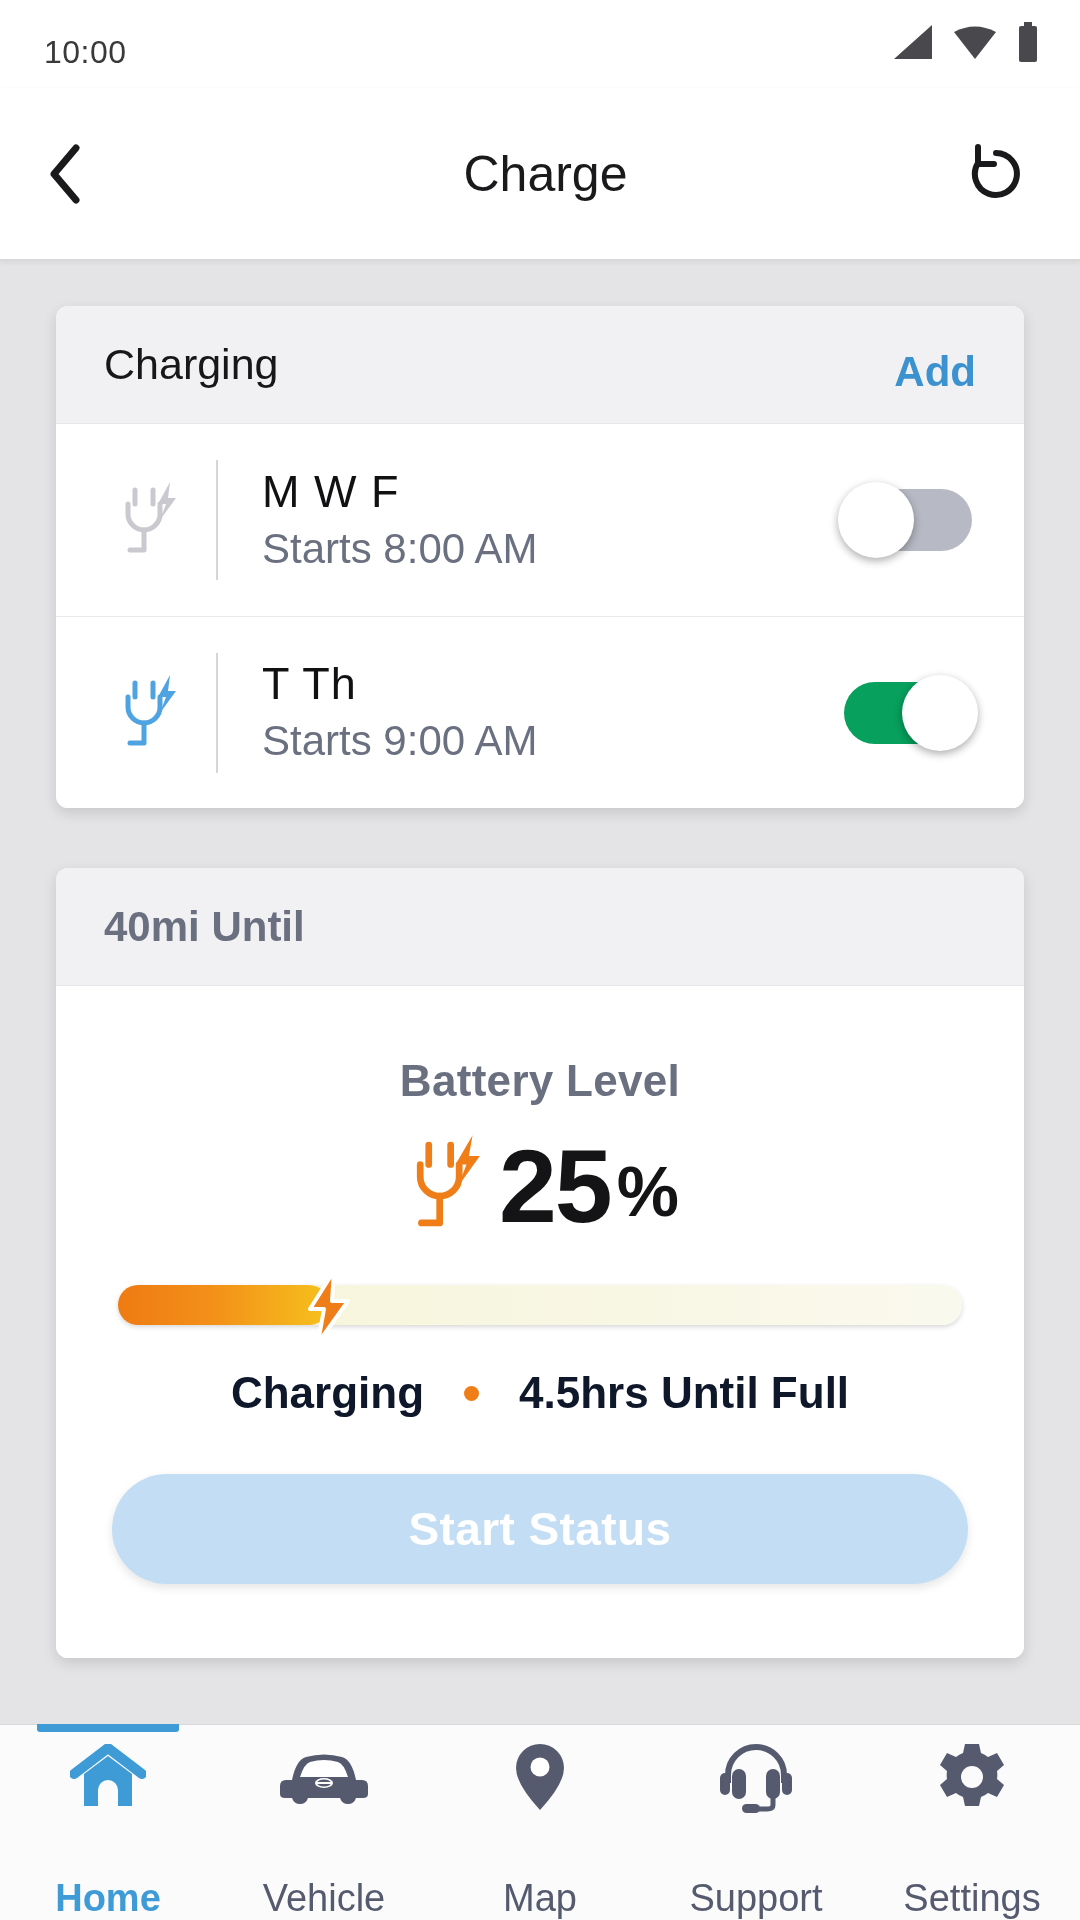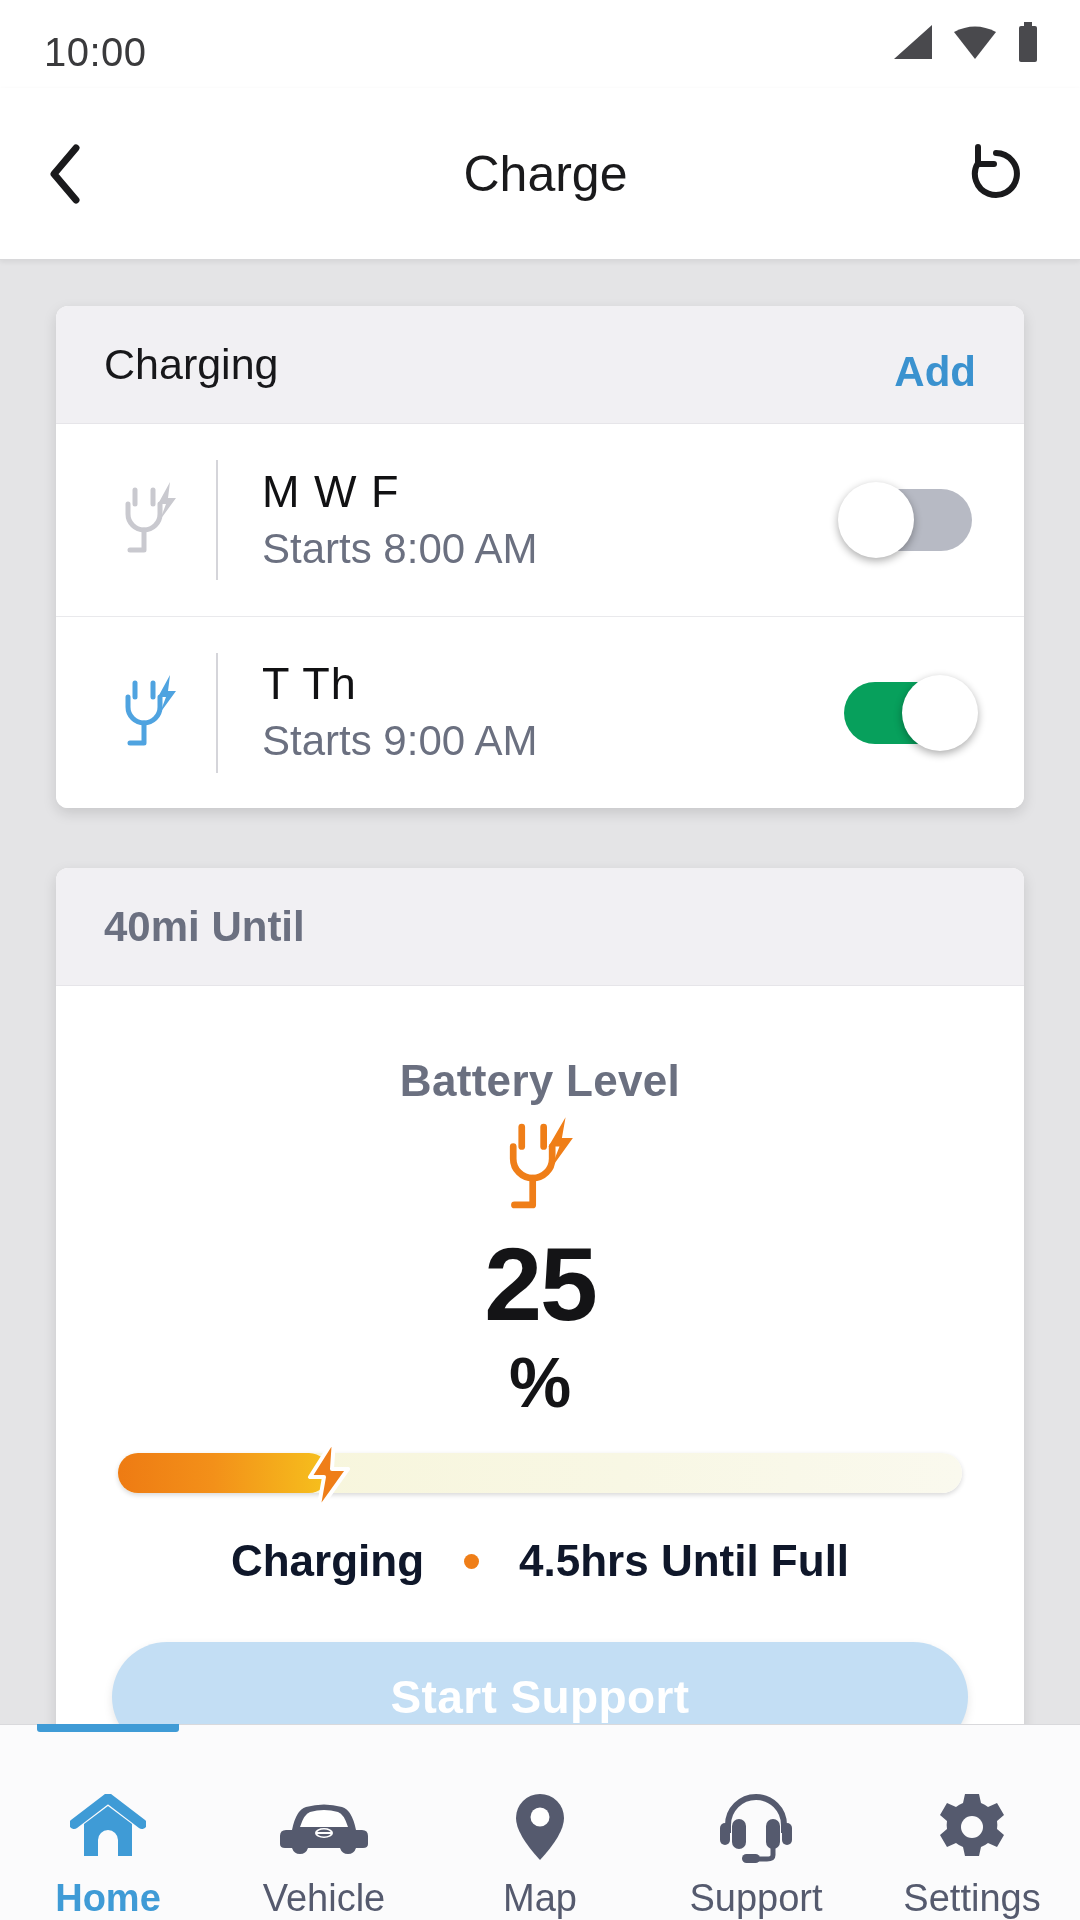--- a/index.html
+++ b/index.html
@@ -29,21 +29,21 @@
   .status-bar {
     height: 88px;
     background: #ffffff;
     display: flex;
     align-items: center;
     justify-content: space-between;
     padding: 0 40px 0 44px;
     flex: 0 0 auto;
   }
   .status-time {
-    font-size: 40px;
+    font-size: 32px;
     color: #3a3a3c;
     letter-spacing: 0.5px;
     margin-top: 16px;
   }
   .status-icons {
     display: flex;
     align-items: center;
     gap: 18px;
   }
 
@@ -196,23 +196,22 @@
   .battery-label {
     font-size: 44px;
     font-weight: bold;
     color: #6b7080;
     letter-spacing: 0.3px;
   }
   .battery-readout {
     display: flex;
     align-items: center;
     justify-content: center;
-    margin-top: 4px;
+    margin-top: 22px;
     gap: 6px;
-    flex-direction: column;
   }
   .battery-pct {
     font-size: 104px;
     font-weight: bold;
     color: #141416;
     letter-spacing: -2px;
     line-height: 1;
   }
   .battery-pct-sign {
     font-size: 70px;
@@ -298,21 +297,21 @@
     border-top: 1px solid #d9d9dc;
     display: flex;
     flex: 0 0 auto;
     position: relative;
   }
   .nav-item {
     flex: 1 1 0;
     display: flex;
     flex-direction: column;
     align-items: center;
-    justify-content: flex-end;
+    justify-content: space-between;
     padding-top: 16px;
     position: relative;
   }
   .nav-indicator {
     position: absolute;
     top: -1px;
     left: 50%;
     transform: translateX(-50%);
     width: 142px;
     height: 8px;
@@ -465,21 +464,21 @@
           </div>
         </div>
 
         <div class="charge-status-line">
           <span>Charging</span>
           <span class="charge-dot"></span>
           <span>4.5hrs Until Full</span>
         </div>
 
         <button class="start-btn">
-          <span class="start-btn-label">Start Support</span>
+          <span class="start-btn-label">Start Status</span>
         </button>
       </div>
     </div>
 
   </div>
 
   <div class="bottom-nav">
 
     <div class="nav-item active">
       <div class="nav-indicator"></div>

